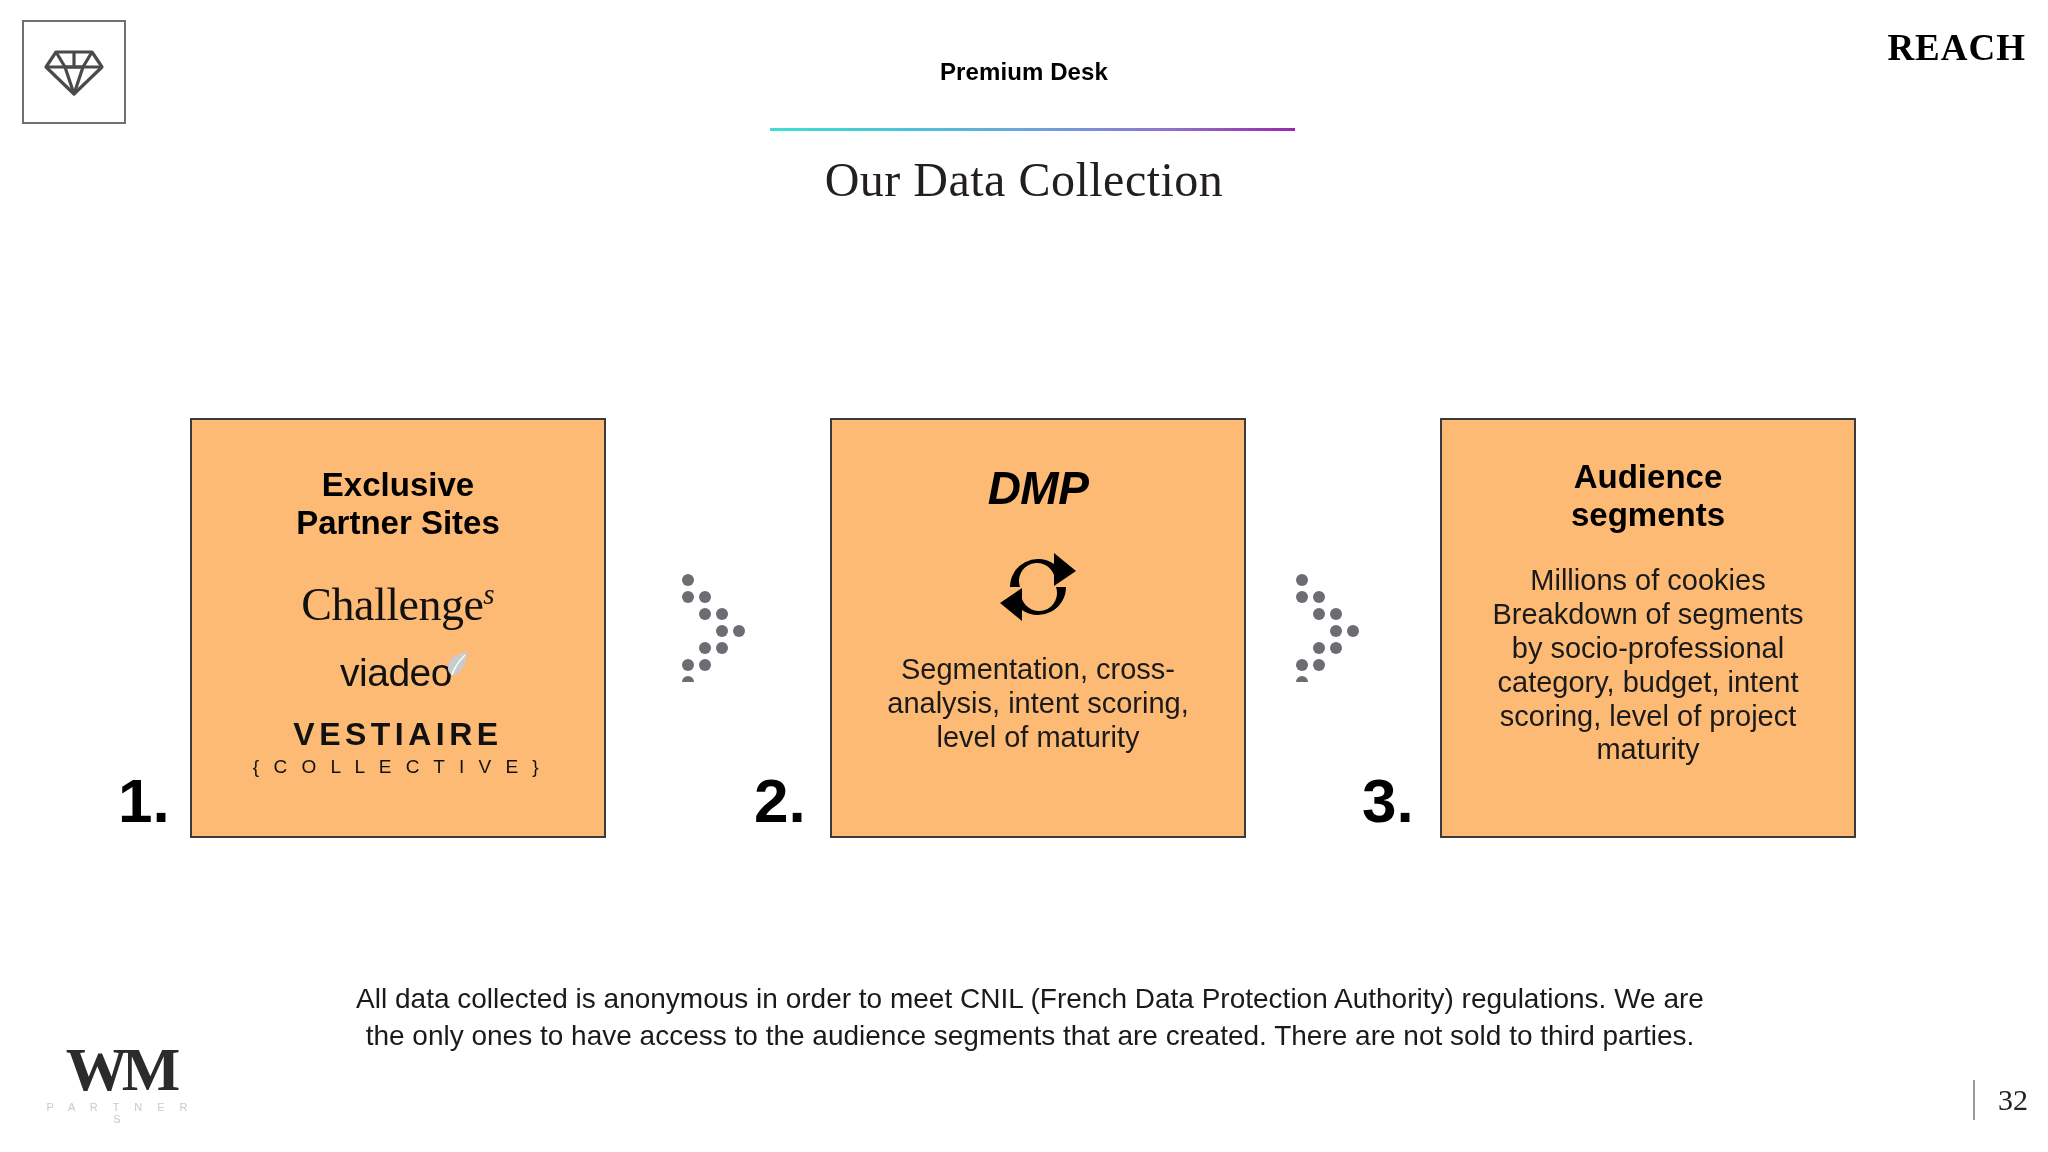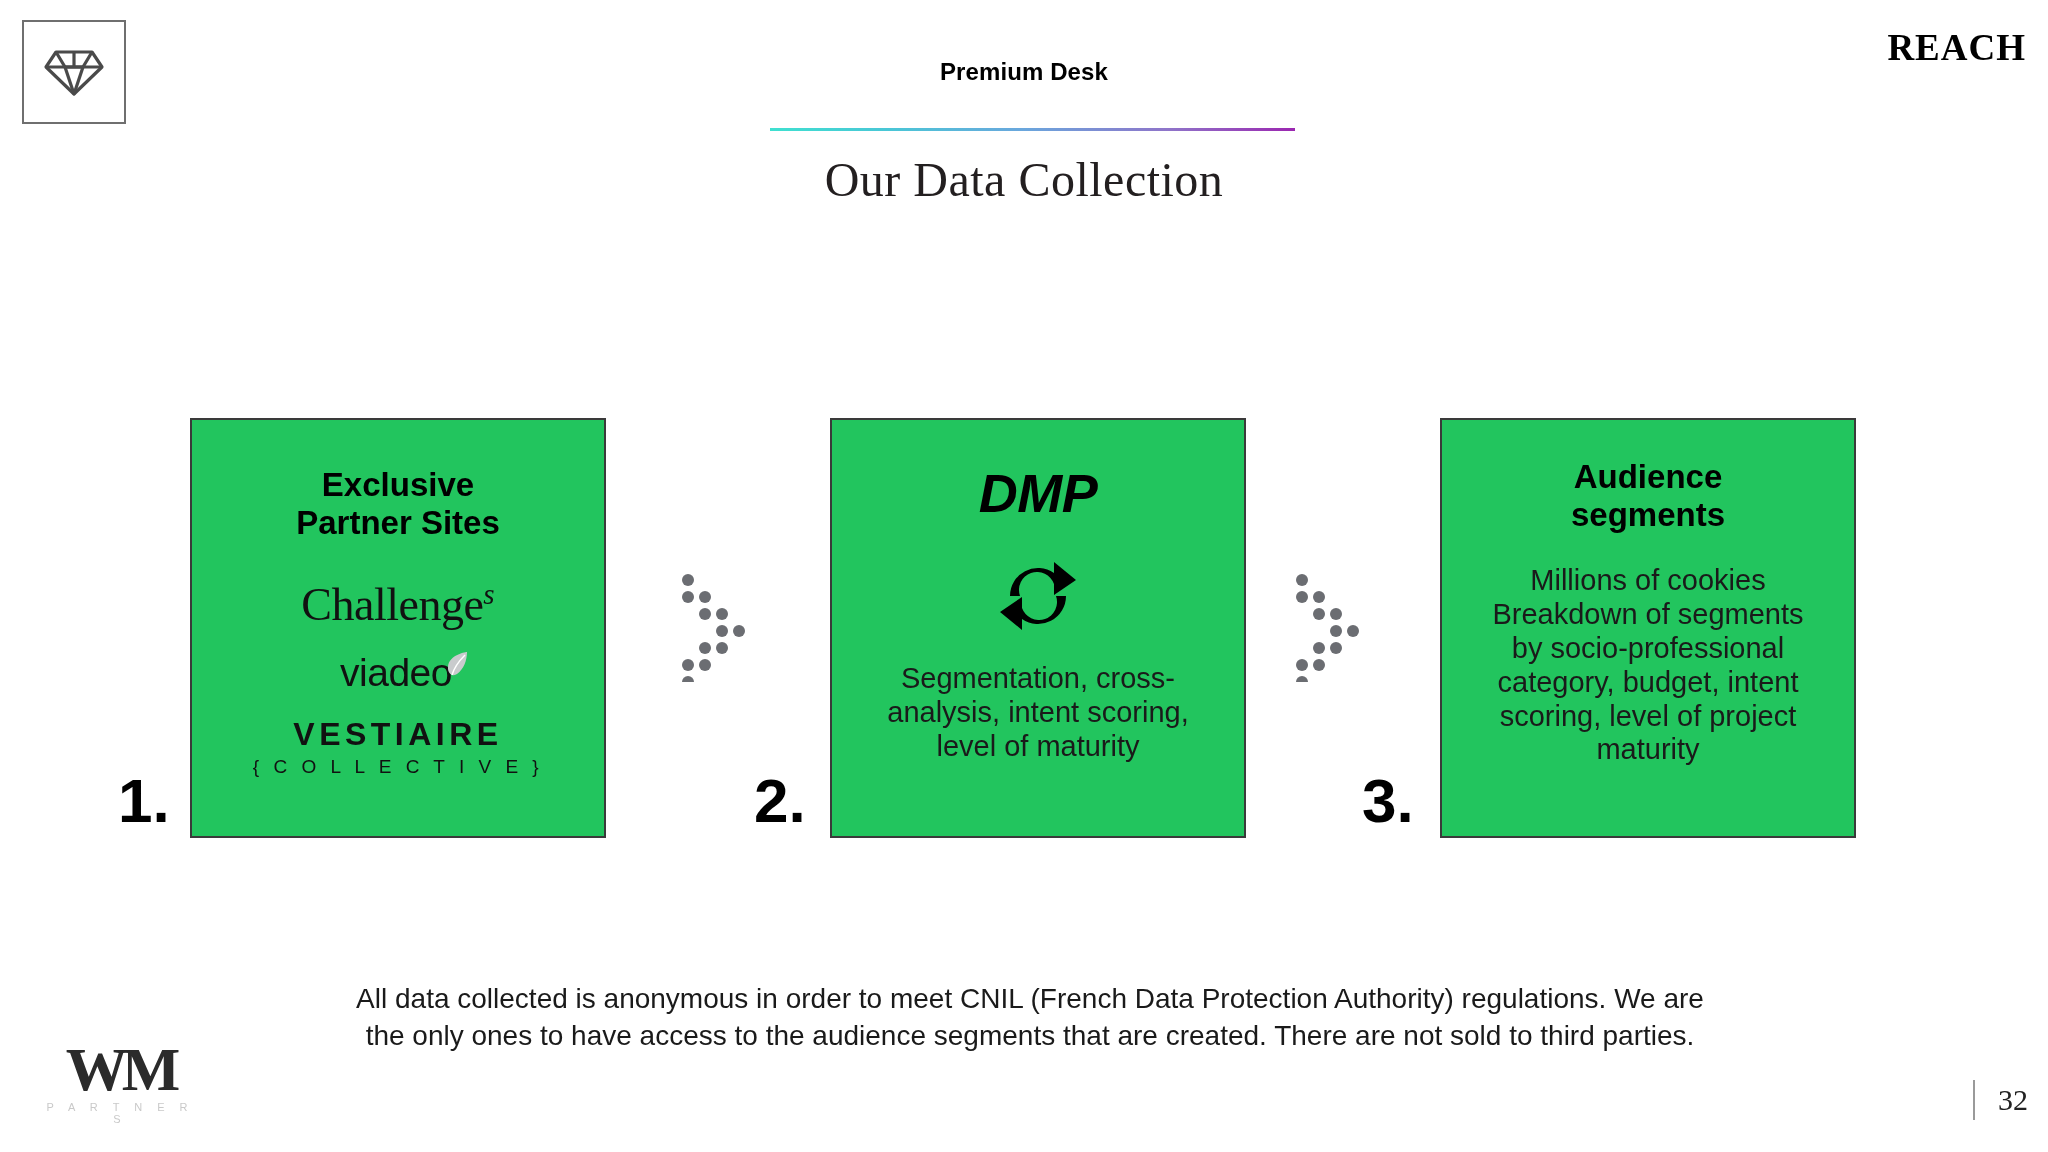--- a/index.html
+++ b/index.html
@@ -61,21 +61,21 @@
     color: #000;
   }
 
   
   .step-box {
     position: absolute;
     top: 418px;
     width: 416px; height: 420px;
     border: 2px solid #3a3a3a;
     box-sizing: border-box;
-    background: #22c55e;
+    background: #fdba74;
     padding: 20px 16px 0 16px;
     text-align: center;
   }
   #box-1 { left: 190px; }
   #box-2 { left: 830px; }
   #box-3 { left: 1440px; }
 
   .box-heading {
     font-size: 33px;
     font-weight: bold;
@@ -92,21 +92,21 @@
     line-height: 1.17;
     color: #1a1a1a;
     margin: 0;
     white-space: pre-line;
   }
   #box-3 .box-body { margin-top: 30px; }
   #box-2 .box-body { margin-top: 10px; }
 
   
   #dmp-title {
-    font-size: 54px;
+    font-size: 46px;
     font-weight: bold;
     font-style: italic;
     letter-spacing: -.5px;
     margin-top: 22px;
     color: #000;
   }
   #dmp-icon {
     margin: 26px auto 20px auto;
     width: 92px; height: 92px;
   }

